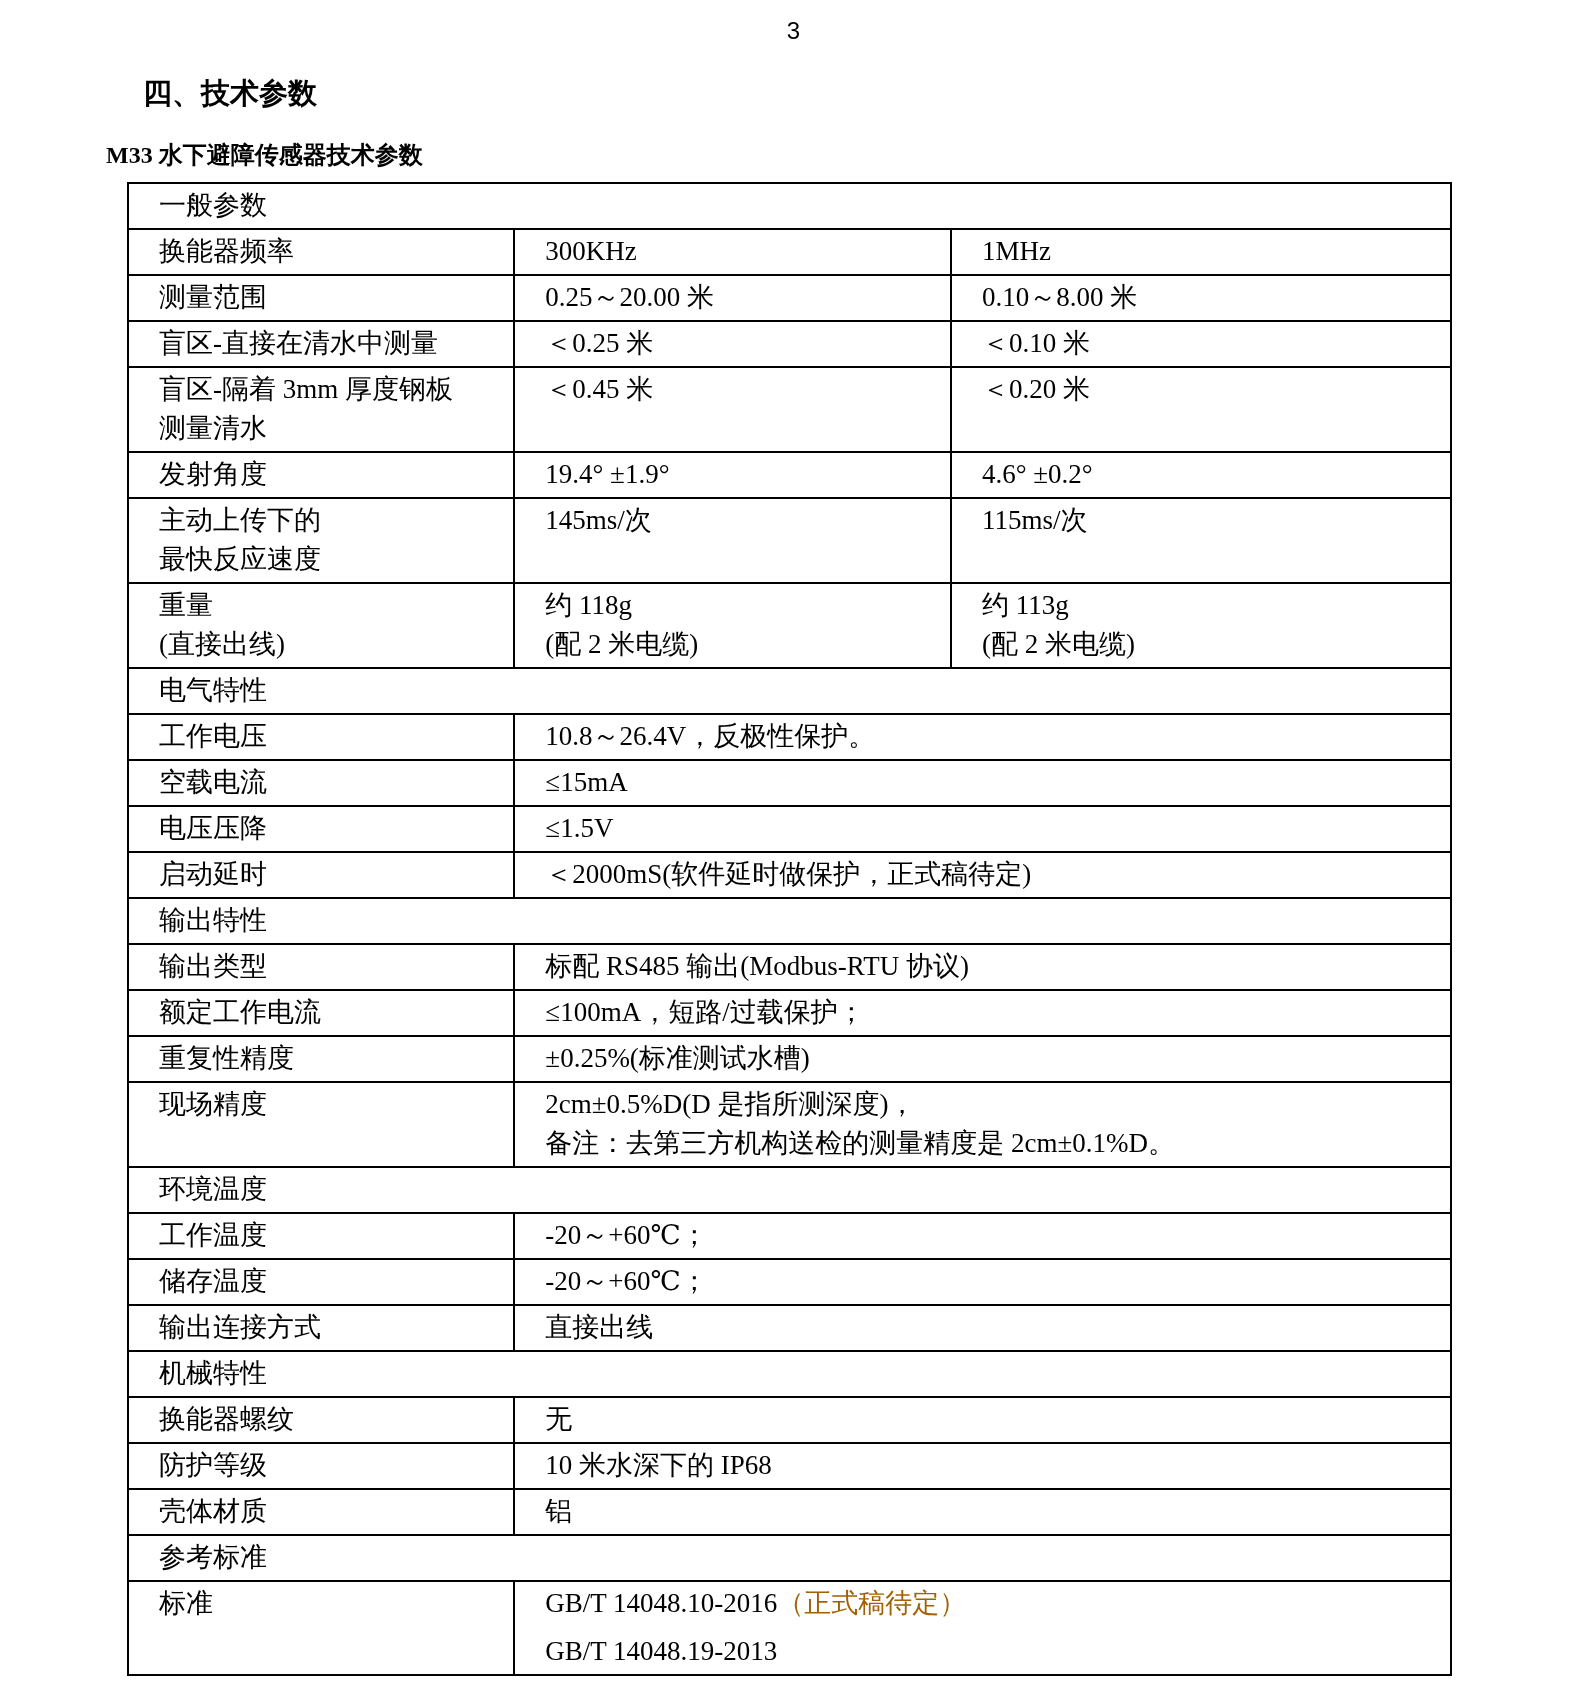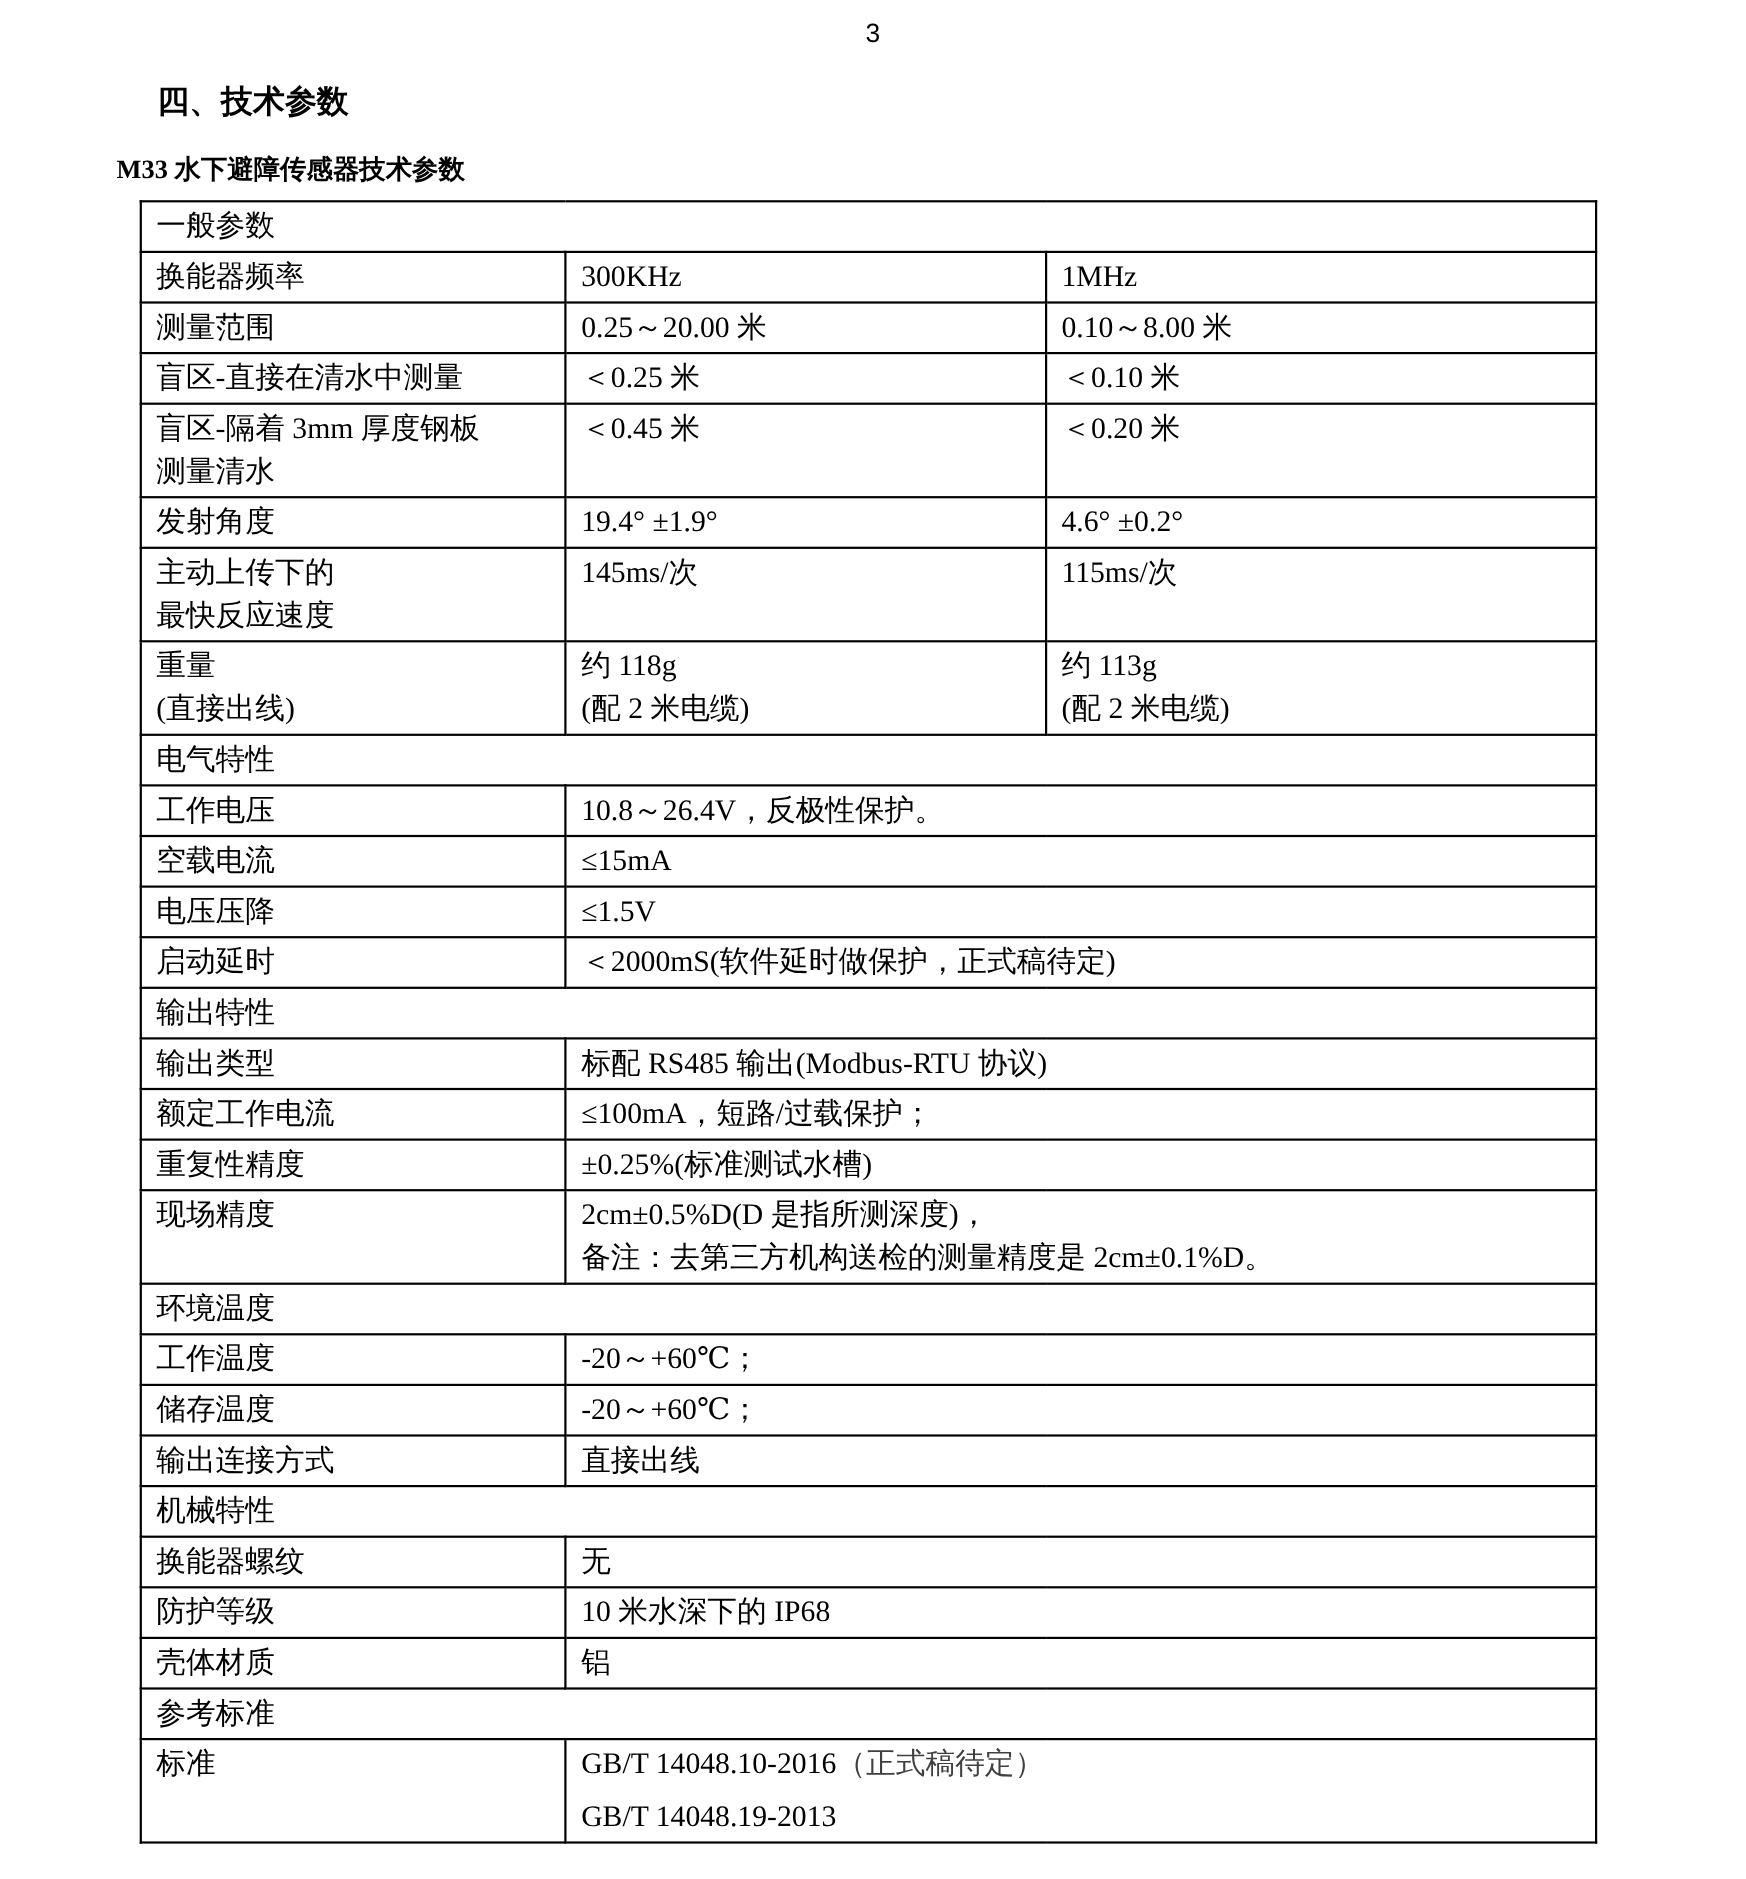--- a/index.html
+++ b/index.html
@@ -42,21 +42,21 @@
   table.spec-table {
     margin-left: 127px;
     width: 1325px;
     border-collapse: collapse;
     table-layout: fixed;
   }
   table.spec-table td {
     border: 2px solid #000000;
     font-size: 27px;
     line-height: 39px;
-    padding: 2px 13px 3px 13px;
+    padding: 2px 13px 3px 30px;
     vertical-align: top;
     white-space: pre-line;
     word-break: break-word;
   }
   td.section-cell {
     font-size: 27px;
   }
   .vline + .vline {
     margin-top: 9px;
   }
@@ -188,17 +188,17 @@
         </tr>
         <tr>
           <td>壳体材质</td>
           <td colspan="2">铝</td>
         </tr>
         <tr>
           <td colspan="3" class="section-cell">参考标准</td>
         </tr>
         <tr>
           <td>标准</td>
-          <td colspan="2"><div class="vline"><span>GB/T 14048.10-2016</span><span class="red-text" style="color: #404040;">（正式稿待定）</span></div><div class="vline"><span>GB/T 14048.19-2013</span></div></td>
+          <td colspan="2"><div class="vline"><span>GB/T 14048.10-2016</span><span class="red-text" style="color: #a16207;">（正式稿待定）</span></div><div class="vline"><span>GB/T 14048.19-2013</span></div></td>
         </tr>
       </tbody>
   </table>
 </div>
 
 </body></html>

